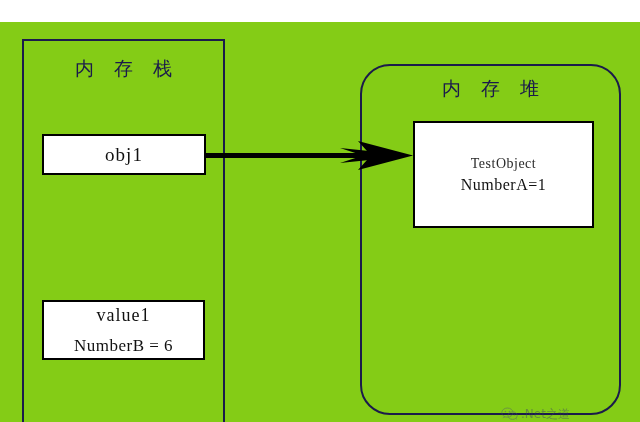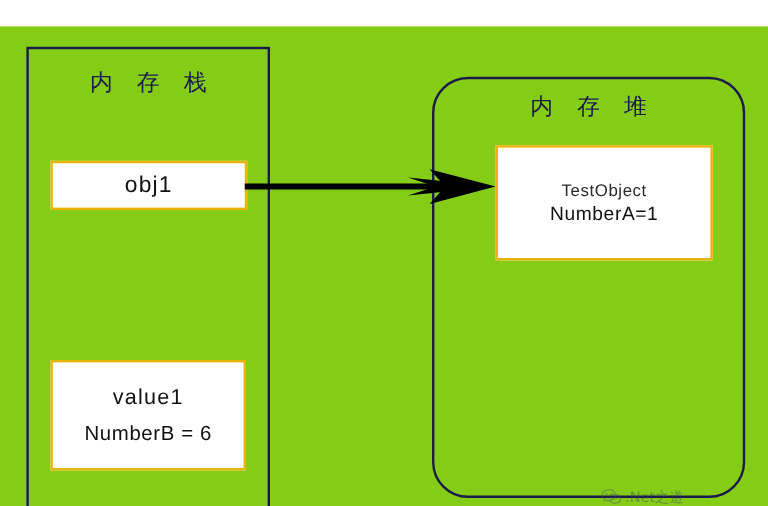--- a/index.html
+++ b/index.html
@@ -55,64 +55,64 @@
     text-indent: 7px;
     white-space: nowrap;
   }
   #region-stack .region-title { top: 15px; }
   #region-heap  .region-title { top: 10px; }
 
   
   .cell {
     position: absolute;
     box-sizing: border-box;
-    border: 2px solid #eab308;
+    border: 2px solid #000000;
     background: #ffffff;
     display: flex;
     flex-direction: column;
     align-items: center;
     justify-content: center;
     color: #111111;
-    font-family: Liberation Sans, sans-serif;
+    font-family: Liberation Serif, serif;
   }
 
   #cell-obj1 {
     left: 42px;
     top: 112px;
     width: 164px;
     height: 41px;
   }
   #cell-obj1 .cell-line-main {
     font-size: 19px;
     letter-spacing: 1px;
   }
 
   #cell-value1 {
     left: 42px;
     top: 278px;
     width: 163px;
-    height: 92px;
+    height: 60px;
     justify-content: center;
     gap: 10px;
   }
   #cell-value1 .cell-line-main {
     font-size: 18px;
     letter-spacing: 1px;
   }
   #cell-value1 .cell-line-sub {
     font-size: 17px;
     letter-spacing: 0.5px;
     text-align: right;
   }
 
   #cell-testobject {
     left: 413px;
     top: 99px;
     width: 181px;
-    height: 96px;
+    height: 107px;
     justify-content: center;
     gap: 4px;
   }
   #cell-testobject .cell-line-title {
     font-size: 14px;
     letter-spacing: 0.5px;
     color: #2a2a2a;
   }
   #cell-testobject .cell-line-main {
     font-size: 16px;

